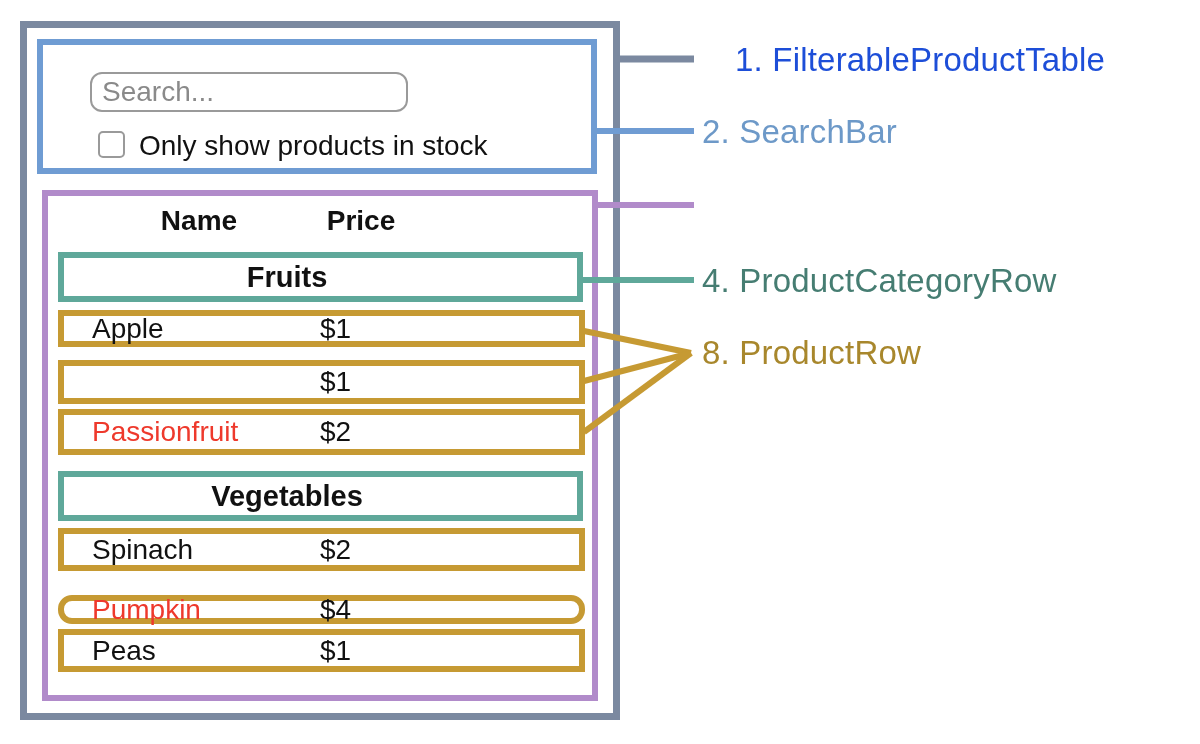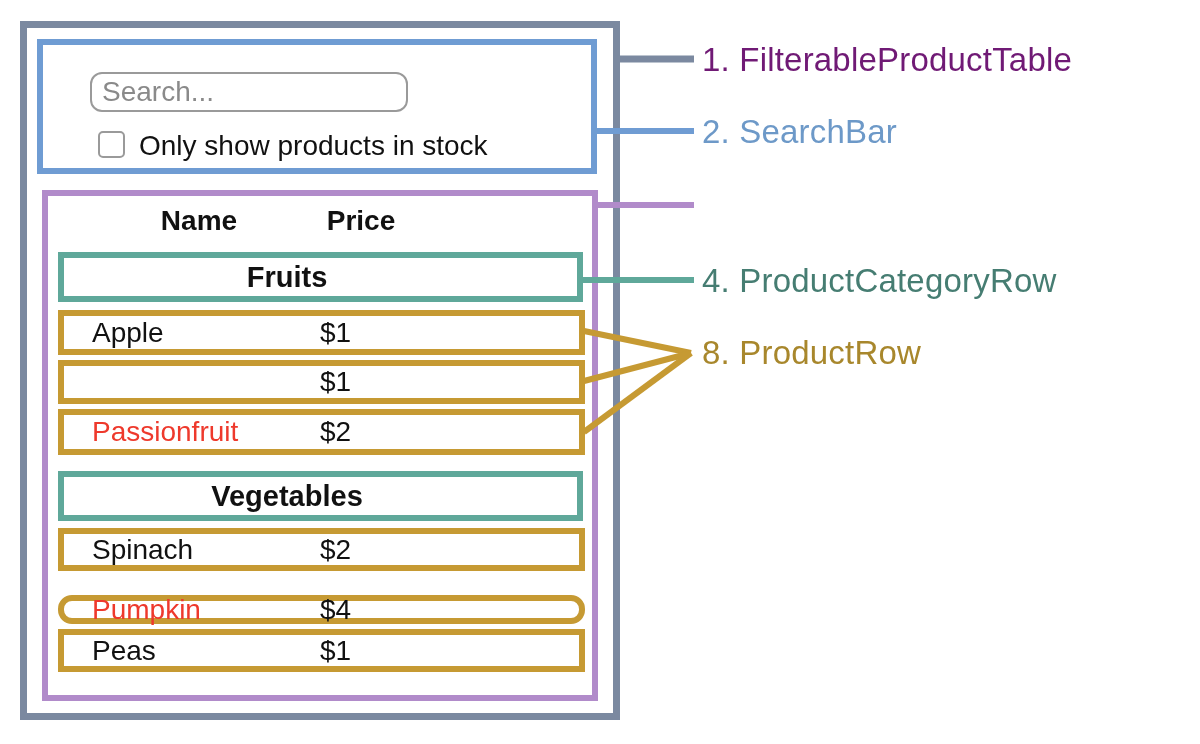--- a/index.html
+++ b/index.html
@@ -59,21 +59,21 @@
 
   <div class="box ptable" style="border-color: rgb(177, 139, 202);"></div>
 
   <div class="col-header" style="left:199px;top:221px;">Name</div>
   <div class="col-header" style="left:361px;top:221px;">Price</div>
 
   <div class="box trow teal-row" style="top: 252px; height: 50px; border-color: rgb(95, 168, 154);">
     <span class="cat-label">Fruits</span>
   </div>
 
-  <div class="box trow gold-row" style="top: 310px; height: 45px; border-color: rgb(198, 154, 51);">
+  <div class="box trow gold-row" style="top: 310px; height: 37px; border-color: rgb(198, 154, 51);">
     <span class="cell-name">Apple</span>
     <span class="cell-price">$1</span>
   </div>
 
   <div class="box trow gold-row" style="top: 360px; height: 44px; border-color: rgb(198, 154, 51);">
     <span class="cell-price">$1</span>
   </div>
 
   <div class="box trow gold-row" style="top: 409px; height: 46px; border-color: rgb(198, 154, 51);">
     <span class="cell-name" style="color: rgb(238, 57, 44);">Passionfruit</span>
@@ -102,18 +102,18 @@
   <svg class="connectors" width="1200" height="744" viewBox="0 0 1200 744">
     <line x1="615" y1="59" x2="694" y2="59" stroke="#7b89a0" stroke-width="7"></line>
     <line x1="592" y1="131" x2="694" y2="131" stroke="#6f9cd3" stroke-width="6"></line>
     <line x1="593" y1="205" x2="694" y2="205" stroke="#b18bca" stroke-width="6"></line>
     <line x1="578" y1="280" x2="694" y2="280" stroke="#5fa89a" stroke-width="6"></line>
     <line x1="584" y1="331" x2="691" y2="353" stroke="#c69a33" stroke-width="6"></line>
     <line x1="584" y1="381" x2="691" y2="353" stroke="#c69a33" stroke-width="6"></line>
     <line x1="584" y1="432" x2="691" y2="353" stroke="#c69a33" stroke-width="6"></line>
   </svg>
 
-  <div class="legend-item" style="top: 42px; color: #701a75;">1. FilterableProductTable</div>
+  <div class="legend-item" style="top: 42px; color: #1d4ed8; margin-left: 33px;">1. FilterableProductTable</div>
   <div class="legend-item" style="top: 114px; color: rgb(109, 153, 200);">2. SearchBar</div>
   <div class="legend-item" style="top: 263px; color: rgb(70, 125, 114);">4. ProductCategoryRow</div>
   <div class="legend-item" style="top: 335px; color: rgb(168, 135, 44);">8. ProductRow</div>
 
 </div>
 
 </body></html>

